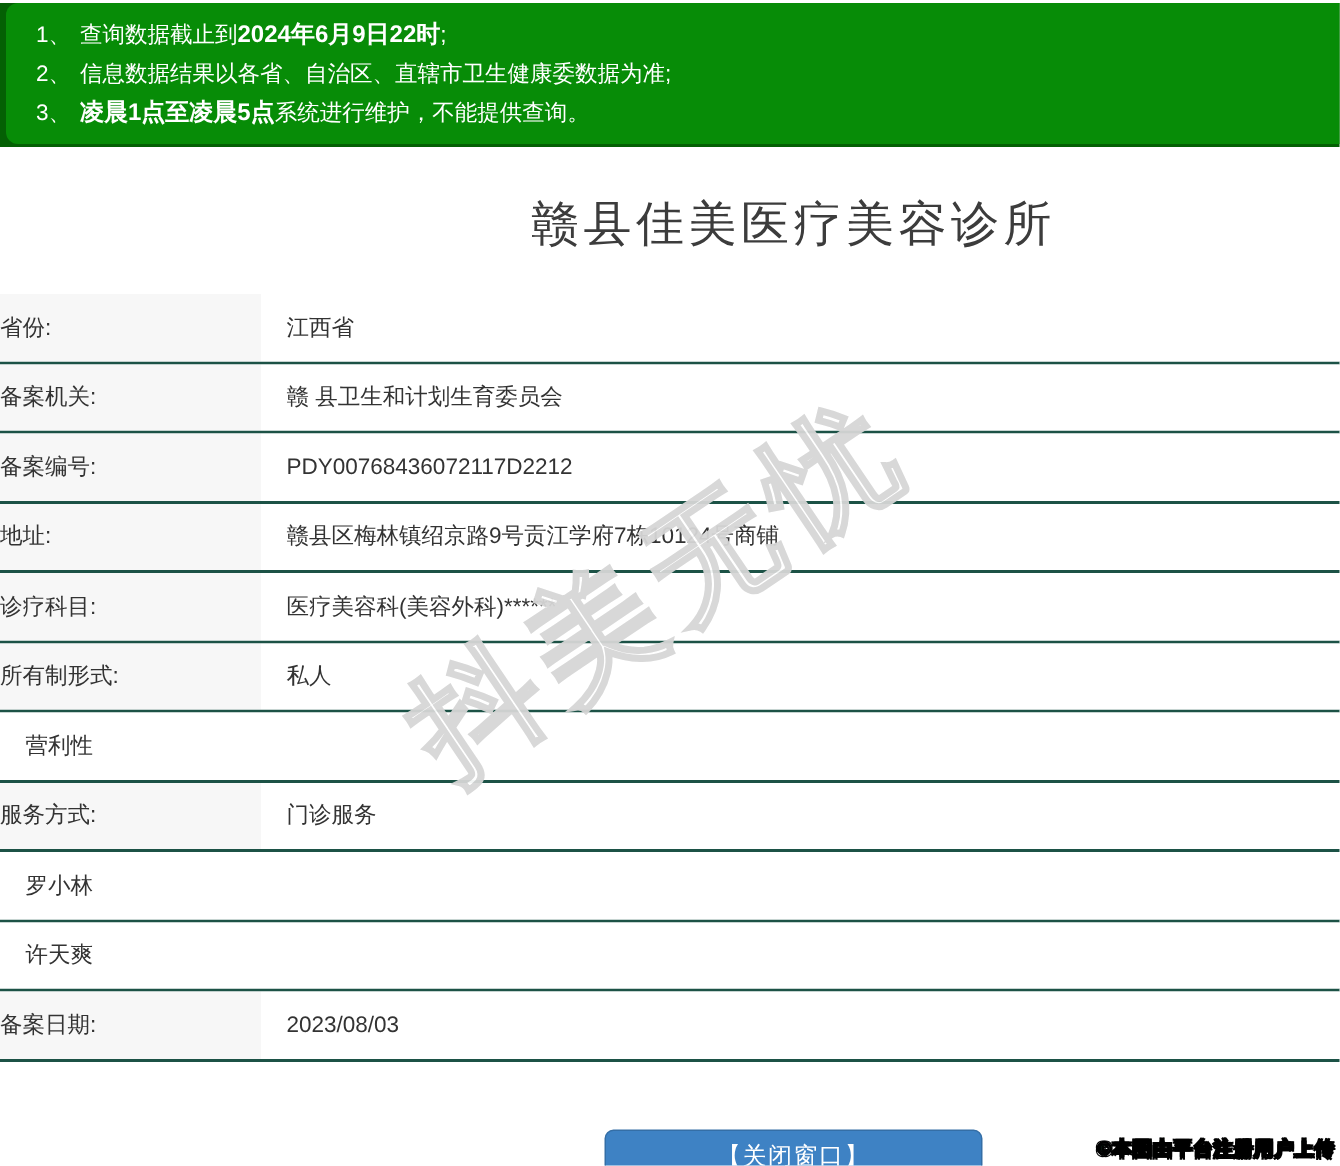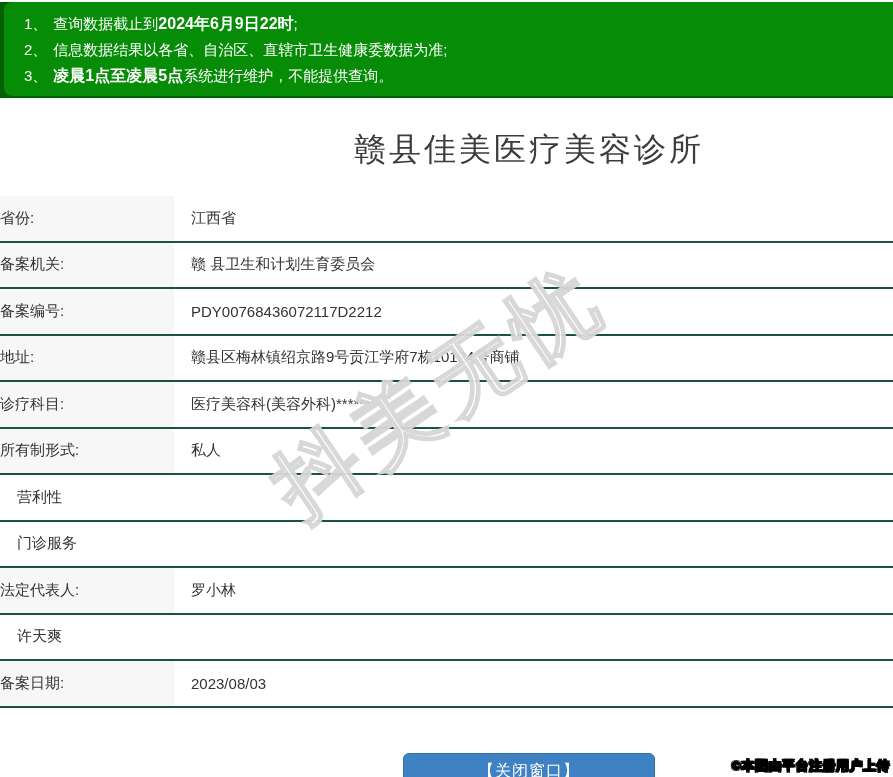--- a/index.html
+++ b/index.html
@@ -63,21 +63,20 @@
     font-size:84px;font-weight:700;letter-spacing:10px;
     color:#fff;-webkit-text-stroke:2px #d6d6d6;opacity:.95;
   }
 
   
   .credit{
     position:absolute;right:3px;bottom:2px;z-index:10;
     font-size:13px;font-weight:bold;color:#14532d;letter-spacing:0.5px;
     -webkit-text-stroke:1px #000;
     text-shadow:-1px -1px 0 #000,1px -1px 0 #000,-1px 1px 0 #000,1px 1px 0 #000;
-    font-family:Liberation Serif, serif;
   }
 </style>
 </head>
 <body>
 
 <div class="page">
 
   <div class="notice">
     <div class="notice-inner">
       <div id="notice-list">
@@ -112,24 +111,24 @@
         <div class="info-value">医疗美容科(美容外科)******</div>
       </div>
       <div class="info-row">
         <div class="info-label">所有制形式:</div>
         <div class="info-value">私人</div>
       </div>
       <div class="info-row">
         <div class="info-value">营利性</div>
       </div>
       <div class="info-row">
+        <div class="info-label">服务方式:</div>
         <div class="info-value">门诊服务</div>
       </div>
       <div class="info-row">
-        <div class="info-label">法定代表人:</div>
         <div class="info-value">罗小林</div>
       </div>
       <div class="info-row">
         <div class="info-value">许天爽</div>
       </div>
       <div class="info-row">
         <div class="info-label">备案日期:</div>
         <div class="info-value">2023/08/03</div>
       </div>
     </div>

